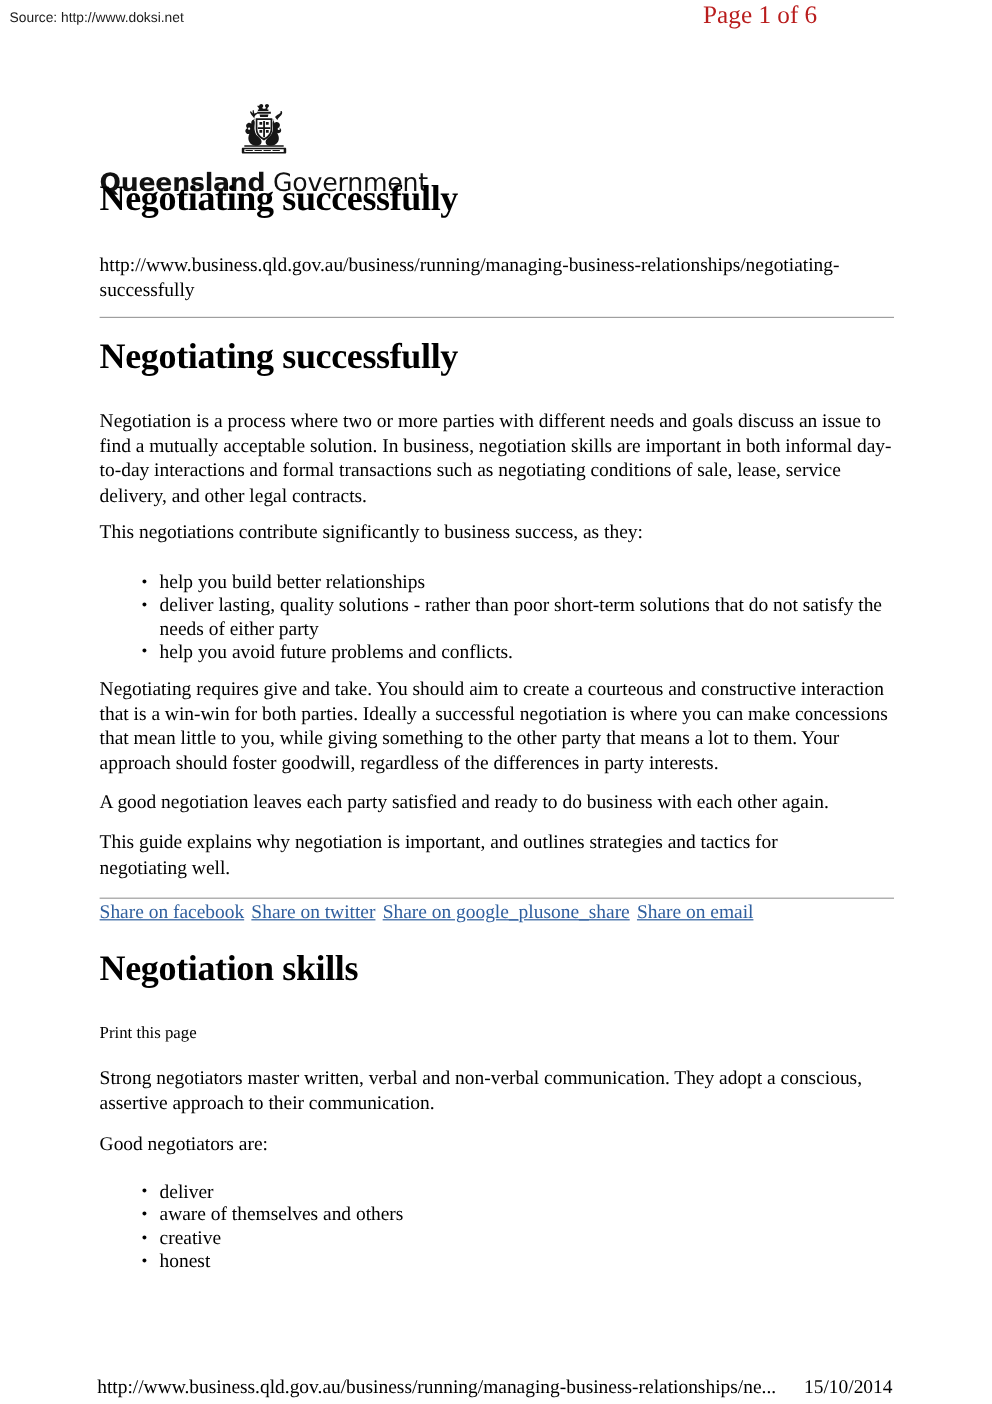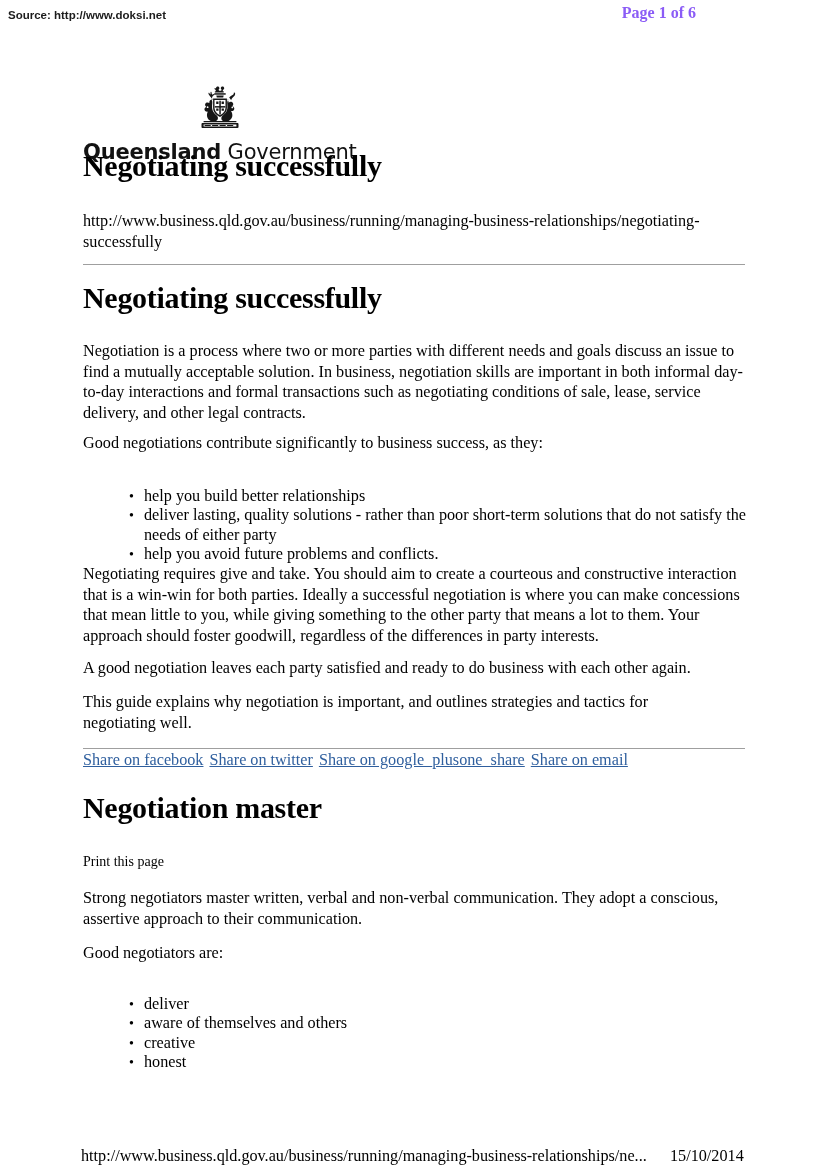--- a/index.html
+++ b/index.html
@@ -16,39 +16,38 @@
     overflow: hidden;
   }
 
   
   .page-header {
     position: absolute;
     top: 0;
     left: 0;
     width: 757px;
     height: 34px;
-    font-weight: bold;
   }
   .source-line {
     position: absolute;
     left: 8px;
     top: 9px;
     font-family: "Liberation Sans", "DejaVu Sans", sans-serif;
     font-size: 11.5px;
     line-height: 13px;
     color: #1c1c1c;
     white-space: nowrap;
   }
   .page-number {
     position: absolute;
-    right: 61px;
+    right: 76px;
     top: 2px;
-    font-size: 16px;
+    font-size: 21px;
     line-height: 21px;
-    color: #8b5cf6;
+    color: #b91c1c;
     white-space: nowrap;
   }
 
   
   .logo-block {
     position: absolute;
     left: 83px;
     top: 85px;
     height: 46px;
     display: flex;
@@ -126,21 +125,21 @@
     height: 1px;
     background: #9f9f9f;
     border: 0;
   }
   .rule-1 { top: 256px; }
   .rule-2 { top: 740px; }
 
   
   ul.bullets {
     position: absolute;
-    margin: 16px;
+    margin: 5px;
     padding: 0;
     list-style: none;
   }
   ul.bullets li {
     position: relative;
     font-size: 16.2px;
     line-height: 19.3px;
     padding-left: 18px;
     margin: 0;
   }
@@ -247,41 +246,41 @@
 <h1 class="doc-title title-top">Negotiating successfully</h1>
 
 <p class="url-para">http://www.business.qld.gov.au/business/running/managing-business-relationships/negotiating-successfully</p>
 
 <hr class="rule rule-1">
 
 <h1 class="doc-title title-second">Negotiating successfully</h1>
 
 <p class="body para-intro">Negotiation is a process where two or more parties with different needs and goals discuss an issue to find a mutually acceptable solution. In business, negotiation skills are important in both informal day-to-day interactions and formal transactions such as negotiating conditions of sale, lease, service delivery, and other legal contracts.</p>
 
-<p class="body para-contrib">Good negotiations contribute significantly to business success, as they:</p>
+<p class="body para-contrib">This negotiations contribute significantly to business success, as they:</p>
 
 <ul class="bullets list-benefits">
   <li>help you build better relationships</li>
   <li>deliver lasting, quality solutions - rather than poor short-term solutions that do not satisfy the needs of either party</li>
   <li>help you avoid future problems and conflicts.</li>
 </ul>
 
 <p class="body para-give">Negotiating requires give and take. You should aim to create a courteous and constructive interaction that is a win-win for both parties. Ideally a successful negotiation is where you can make concessions that mean little to you, while giving something to the other party that means a lot to them. Your approach should foster goodwill, regardless of the differences in party interests.</p>
 
 <p class="body para-good">A good negotiation leaves each party satisfied and ready to do business with each other again.</p>
 
 <p class="body para-guide">This guide explains why negotiation is important, and outlines strategies and tactics for negotiating well.</p>
 
 <hr class="rule rule-2">
 
 <div class="share-row">
   <a href="#">Share on facebook</a><a href="#">Share on twitter</a><a href="#">Share on google_plusone_share</a><a href="#">Share on email</a>
 </div>
 
-<h1 class="doc-title title-skills">Negotiation master</h1>
+<h1 class="doc-title title-skills">Negotiation skills</h1>
 
 <div class="print-line">Print this page</div>
 
 <p class="body para-strong">Strong negotiators master written, verbal and non-verbal communication. They adopt a conscious, assertive approach to their communication.</p>
 
 <p class="body para-negotiators">Good negotiators are:</p>
 
 <ul class="bullets list-qualities">
   <li>deliver</li>
   <li>aware of themselves and others</li>

